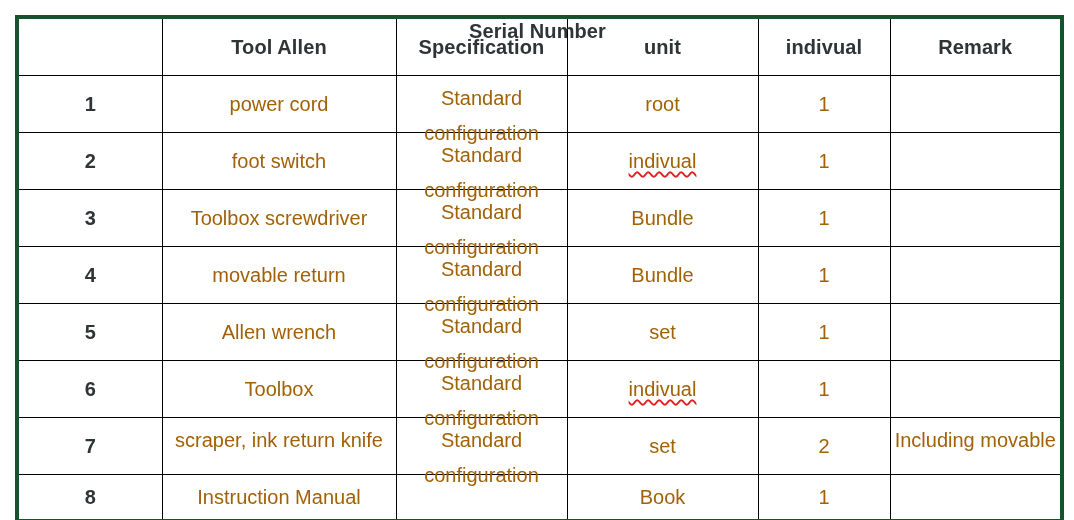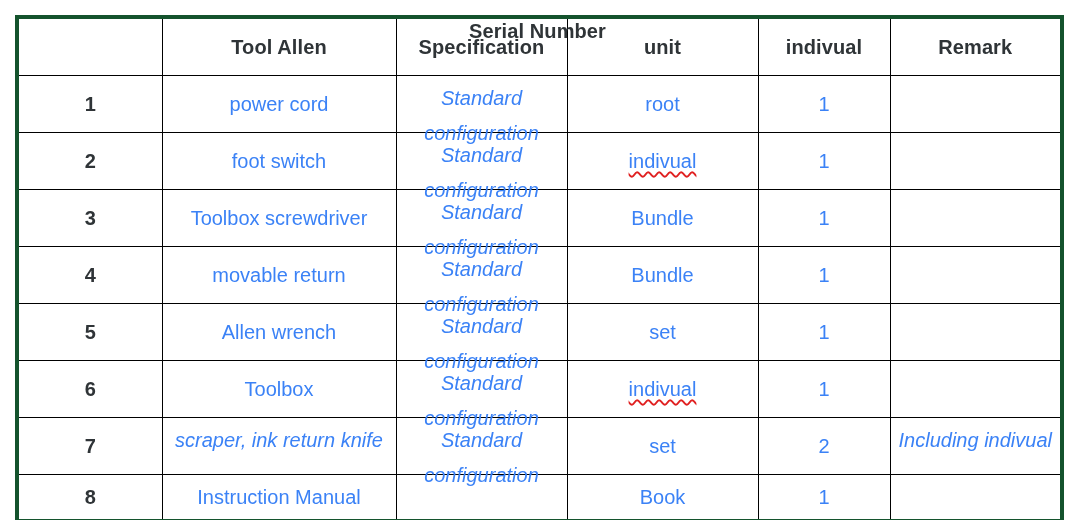--- a/index.html
+++ b/index.html
@@ -96,36 +96,35 @@
     font-size: 20px;
     font-weight: bold;
     color: #2f3437;
     line-height: 24px;
   }
 
   .cell-text {
     display: block;
     font-size: 20px;
     font-weight: normal;
-    color: #3b82f6;
+    color: #a16207;
     line-height: 24px;
     white-space: normal;
   }
 
   
   .cell-text.overflow2 {
     position: absolute;
     left: 0;
     right: 0;
     top: 5px;
     line-height: 35px;
     text-align: center;
     z-index: 1;
     pointer-events: none;
-    font-style: italic;
   }
 
   
   .misspelled {
     text-decoration: underline wavy #e02020;
     text-decoration-skip-ink: none;
     -webkit-text-decoration: underline wavy #e02020;
     text-underline-offset: 3px;
   }
 </style>
@@ -306,21 +305,21 @@
           <td>
               <span class="cell-text overflow2">Standard configuration</span>
             </td>
           <td>
               <span class="cell-text">set</span>
             </td>
           <td>
               <span class="cell-text">2</span>
             </td>
           <td>
-              <span class="cell-text overflow2">Including indivual</span>
+              <span class="cell-text overflow2">Including movable</span>
             </td>
         </tr>
 
         <tr class="data-row last">
           <td>
               <span class="cell-serial">8</span>
             </td>
           <td>
               <span class="cell-text">Instruction Manual</span>
             </td>

